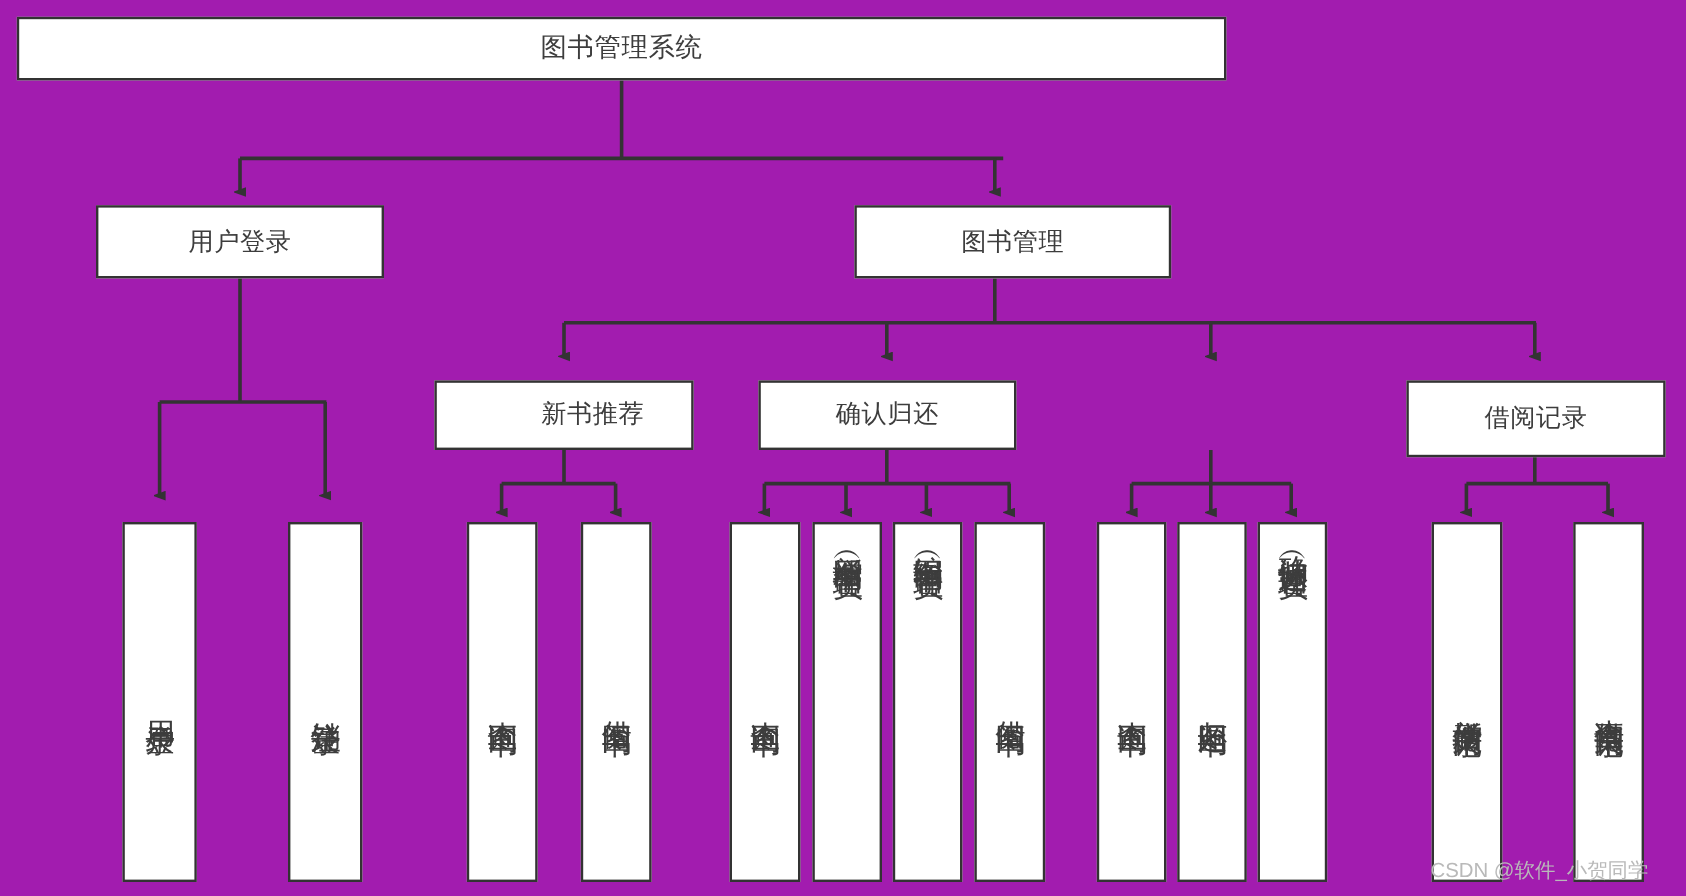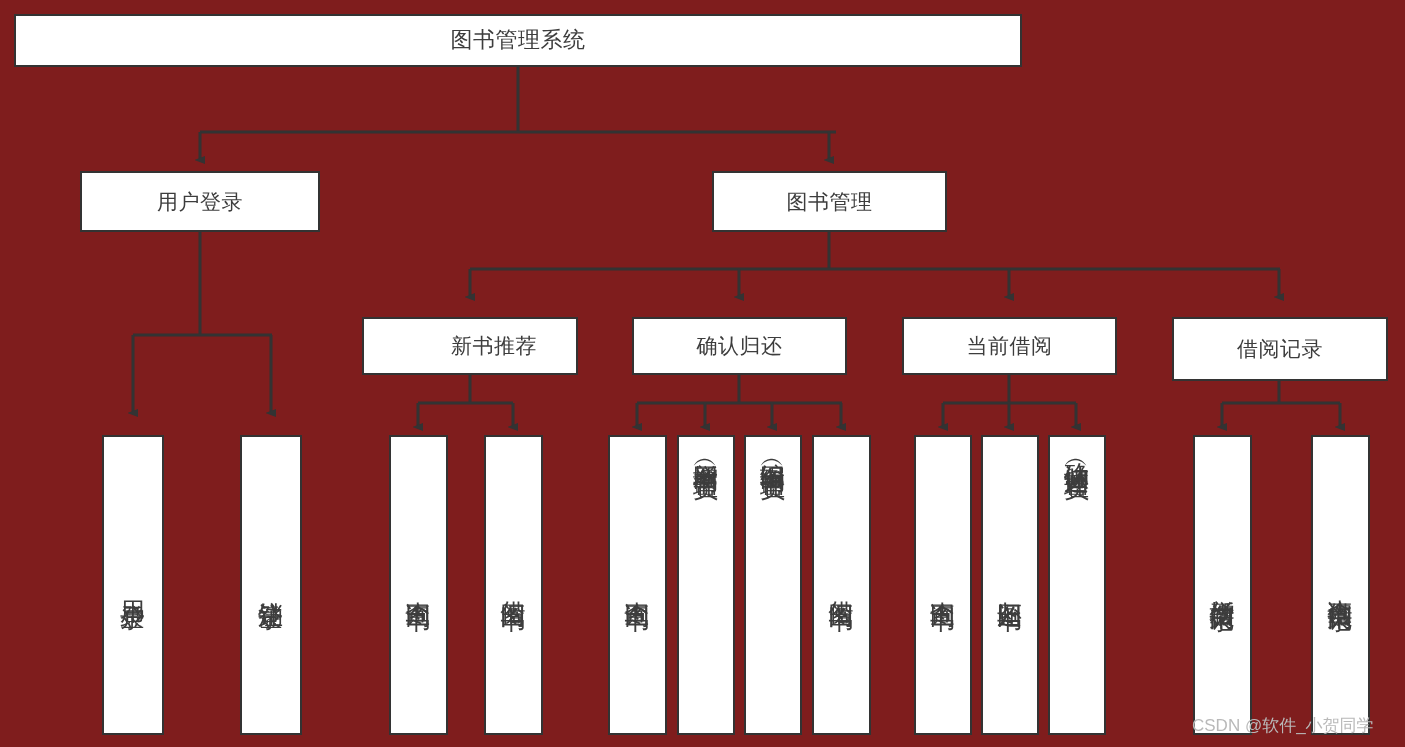--- a/index.html
+++ b/index.html
@@ -7,21 +7,21 @@
     padding: 0;
     background: #ffffff;
   }
   body {
     font-family: "Liberation Sans", "DejaVu Sans", sans-serif;
   }
   #canvas {
     position: relative;
     width: 1405px;
     height: 747px;
-    background: #7f1d1d;
+    background: #a21caf;
     overflow: hidden;
   }
   .svg-layer {
     position: absolute;
     left: 0;
     top: 0;
     width: 1405px;
     height: 747px;
   }
   .node {
@@ -133,33 +133,30 @@
     </g>
   </svg>
 
   <div class="node root horizontal" style="left:14px; top:14px; width:1008px; height:53px;">
     <span class="node-label">图书管理系统</span>
   </div>
 
   <div class="node horizontal" style="left:80px; top:171px; width:240px; height:61px;">
     <span class="node-label">用户登录</span>
   </div>
-  <div class="node horizontal" style="left:712px; top:171px; width:235px; height:61px;">
+  <div class="node horizontal" style="left:712px; top:171px; width:264px; height:61px;">
     <span class="node-label">图书管理</span>
   </div>
 
   <div class="node horizontal" style="left:362px; top:317px; width:216px; height:58px;padding-left:48px;">
     <span class="node-label">新书推荐</span>
   </div>
   <div class="node horizontal" style="left:632px; top:317px; width:215px; height:58px;">
     <span class="node-label">确认归还</span>
   </div>
-  <div class="node horizontal" style="left:902px; top:317px; width:215px; height:58px;">
-    <span class="node-label">当前借阅</span>
-  </div>
   <div class="node horizontal" style="left:1172px; top:317px; width:216px; height:64px;">
     <span class="node-label">借阅记录</span>
   </div>
 
   <div class="node vertical centered" style="left:102px; top:435px; width:62px; height:300px;">
     <span class="node-label">用户登录</span>
   </div>
   <div class="node vertical centered" style="left:240px; top:435px; width:62px; height:300px;">
     <span class="node-label">注销登录</span>
   </div>

